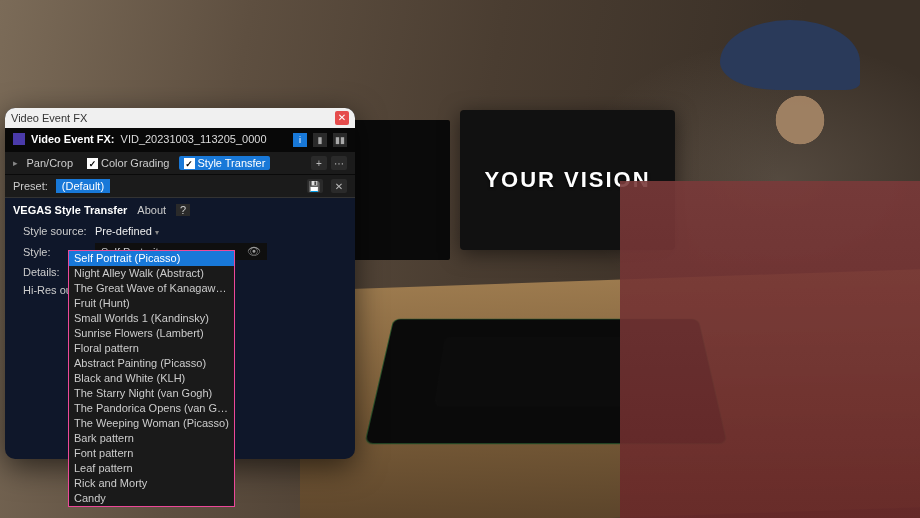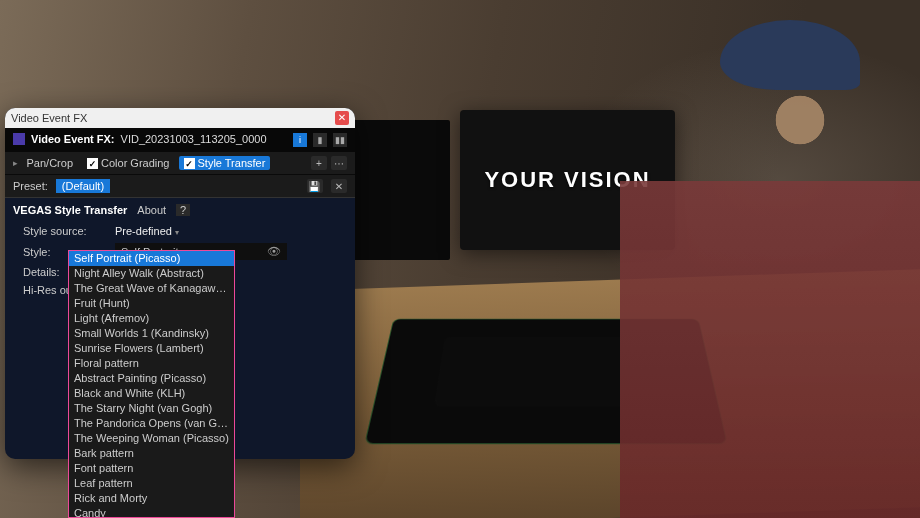--- a/index.html
+++ b/index.html
@@ -204,21 +204,21 @@
   .about-link { color: #ccc; }
   .help-badge {
     background: #2a2a2a;
     padding: 0 4px;
     color: #ccc;
   }
   .form-row {
     padding: 3px 8px 3px 18px;
     display: flex;
     align-items: center;
-    gap: 24px;
+    gap: 4px;
   }
   .form-label { width: 68px; color: #ccc; }
   .form-value { color: #eee; }
   .dropdown-arrow { font-size: 8px; color: #888; }
   .style-field {
     background: #0f0f0f;
     padding: 2px 6px;
     flex: 1;
     display: flex;
     align-items: center;
@@ -342,21 +342,20 @@
   </div>
 
   <div class="dialog-pad"></div>
 </div>
 
 <div class="dropdown-list" id="style-dropdown-list">
     <div class="dropdown-item highlighted">Self Portrait (Picasso)</div>
     <div class="dropdown-item">Night Alley Walk (Abstract)</div>
     <div class="dropdown-item">The Great Wave of Kanagawa (Hokusai)</div>
     <div class="dropdown-item">Fruit (Hunt)</div>
-    <div class="dropdown-item">Light (Afremov)</div>
     <div class="dropdown-item">Small Worlds 1 (Kandinsky)</div>
     <div class="dropdown-item">Sunrise Flowers (Lambert)</div>
     <div class="dropdown-item">Floral pattern</div>
     <div class="dropdown-item">Abstract Painting (Picasso)</div>
     <div class="dropdown-item">Black and White (KLH)</div>
     <div class="dropdown-item">The Starry Night (van Gogh)</div>
     <div class="dropdown-item">The Pandorica Opens (van Gogh)</div>
     <div class="dropdown-item">The Weeping Woman (Picasso)</div>
     <div class="dropdown-item">Bark pattern</div>
     <div class="dropdown-item">Font pattern</div>

